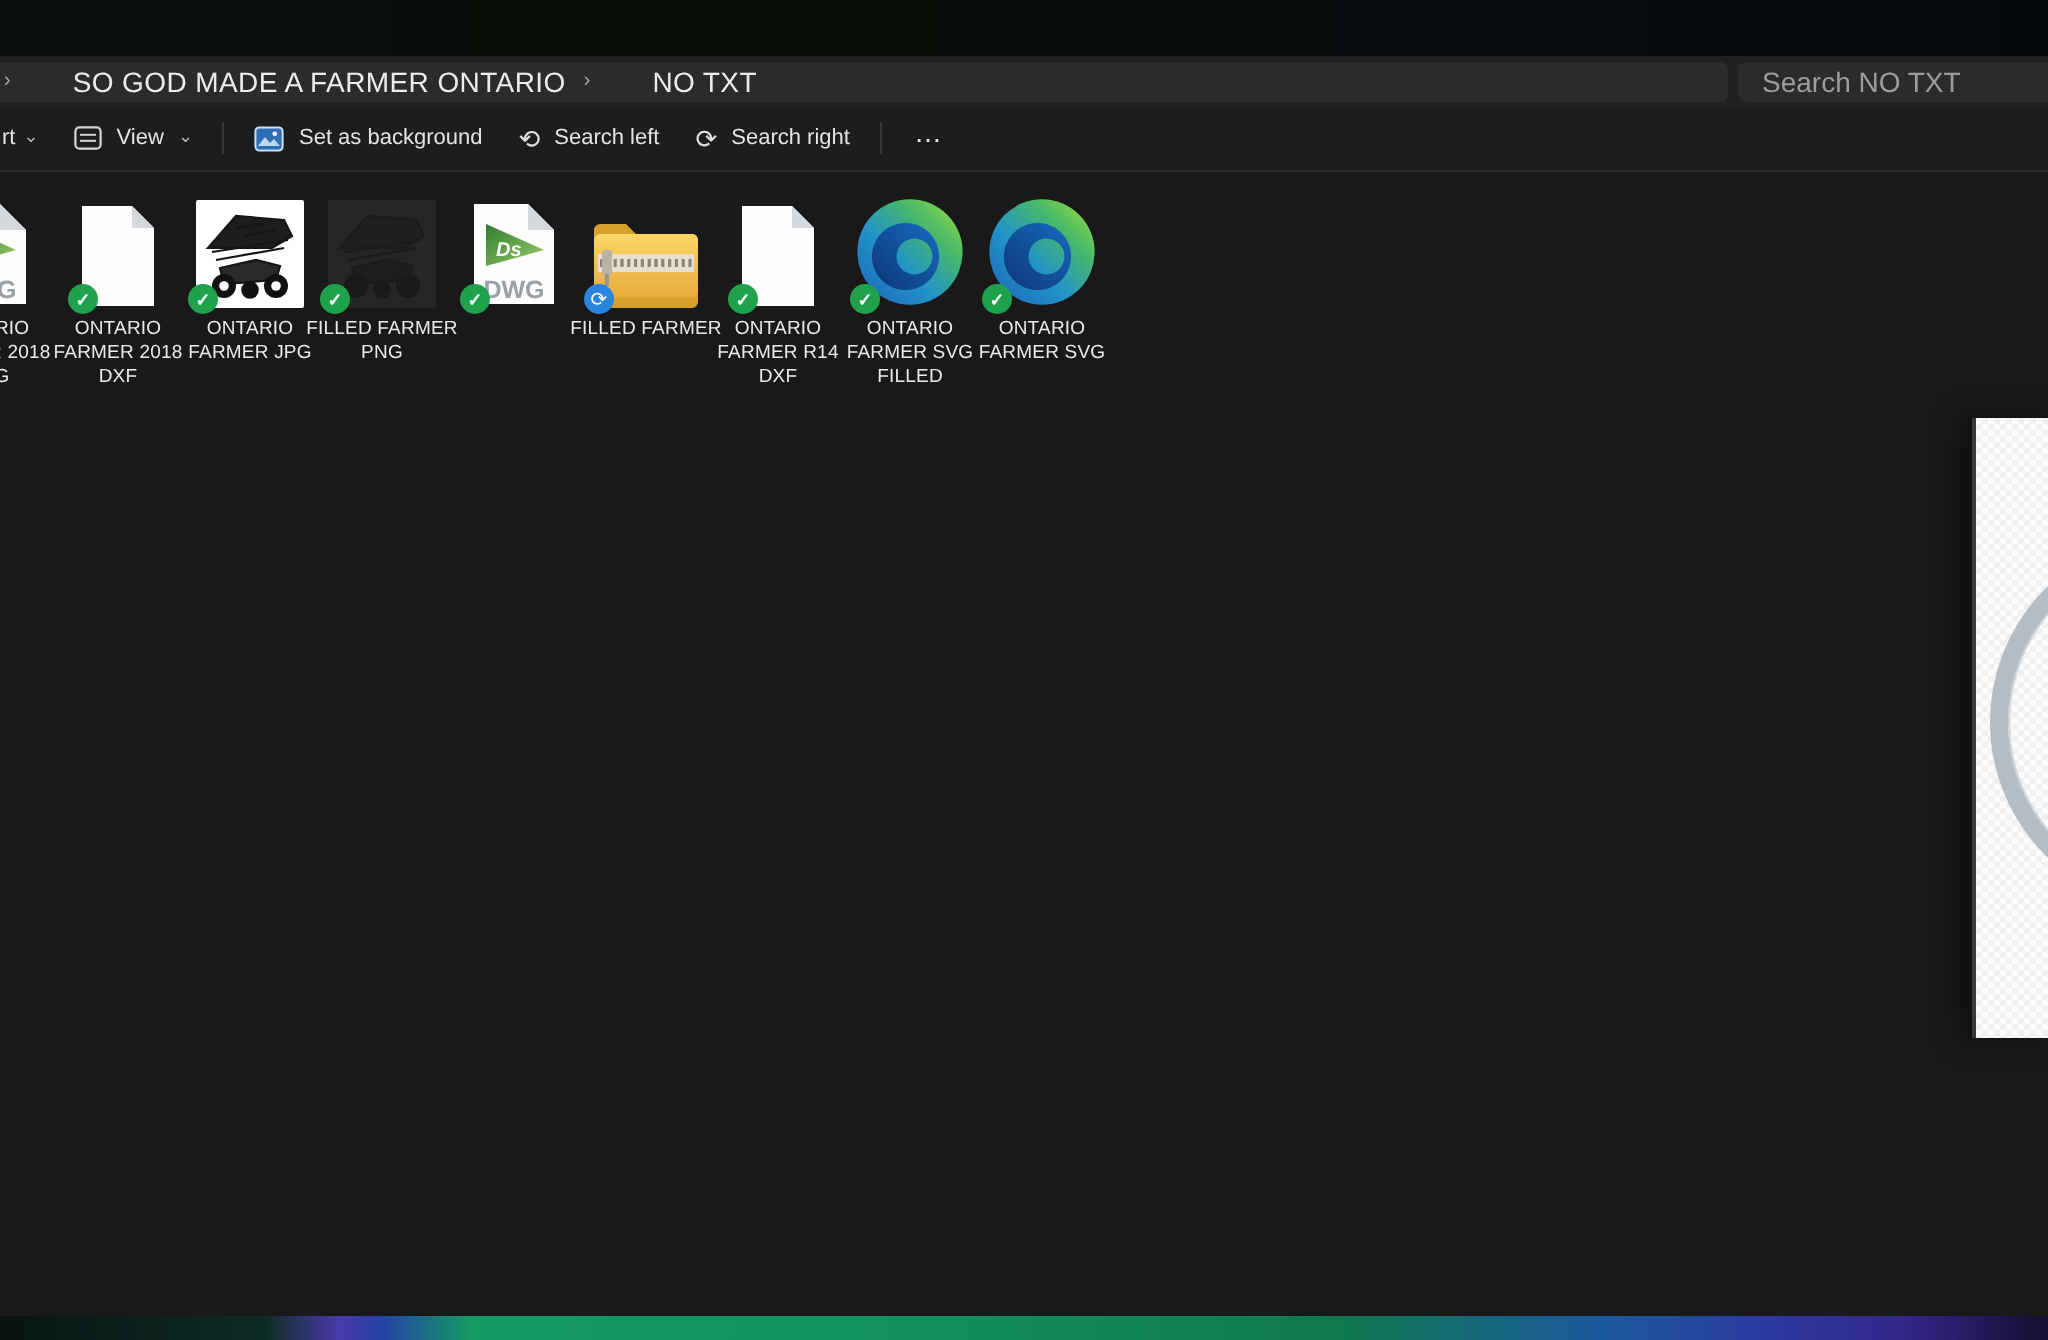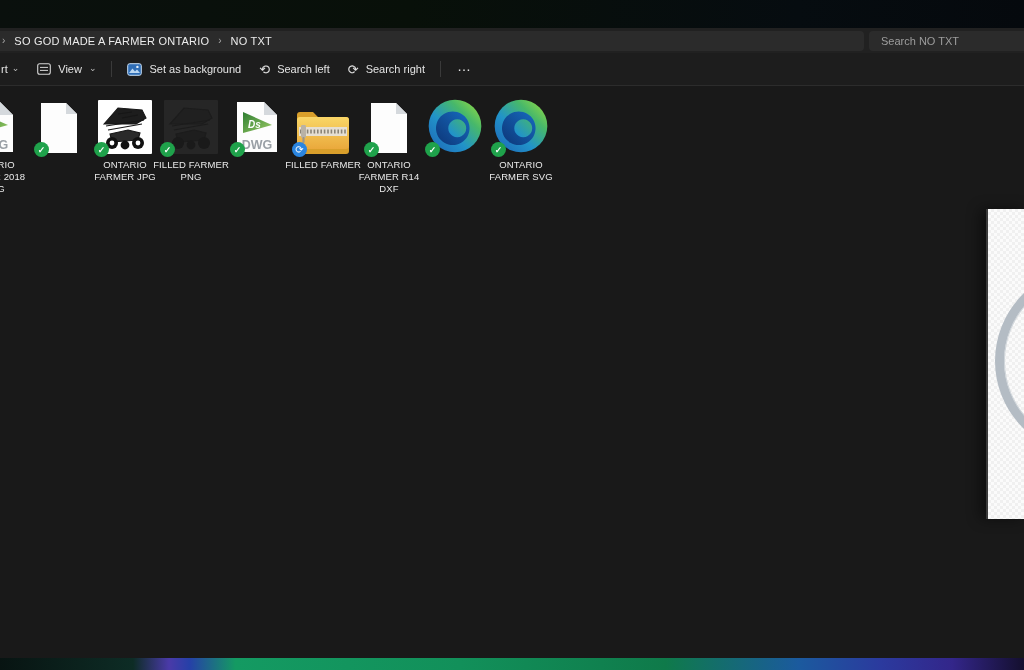--- a/index.html
+++ b/index.html
@@ -13,30 +13,30 @@
     position:absolute;top:0;left:0;right:0;height:28px;
     background:linear-gradient(90deg,#0a100d 0%,#081009 40%,#060c10 78%,#05090d 100%);
   }
   
   .address-row{position:absolute;top:28px;left:0;right:0;height:25px;background:#212121;}
   .address-bar{
     position:absolute;left:-8px;top:3px;width:872px;height:20px;
     background:#2b2b2b;border-radius:4px;display:flex;align-items:center;
     gap:9px;padding:0 10px;box-sizing:border-box;
   }
-  .crumb{font-size:11px;color:#ececec;letter-spacing:.2px;white-space:nowrap;}
+  .crumb{font-size:14px;color:#ececec;letter-spacing:.2px;white-space:nowrap;margin-left:22px;}
   .crumb-chevron{font-size:10px;color:#a8a8a8;transform:translateY(-1px);}
   .search-box{
     position:absolute;left:869px;top:3px;width:162px;height:20px;
     background:#2b2b2b;border-radius:4px;display:flex;align-items:center;
     padding:0 10px;box-sizing:border-box;
   }
   .search-box input{
     background:transparent;border:none;outline:none;width:100%;
-    font-size:11px;color:#cfcfcf;font-family:"Liberation Sans",sans-serif;
+    font-size:14px;color:#cfcfcf;font-family:"Liberation Sans",sans-serif;
   }
   .search-box input::placeholder{color:#9d9d9d;}
   
   .toolbar{
     position:absolute;top:53px;left:0;right:0;height:33px;background:#1d1d1d;
     border-bottom:1px solid #2c2c2c;display:flex;align-items:center;
     color:#e4e4e4;font-size:11px;box-sizing:border-box;
   }
   .tb-btn{display:flex;align-items:center;gap:7px;padding:5px 9px;border-radius:4px;white-space:nowrap;}
   .tb-btn.sort-partial{padding-left:1px;gap:4px;}
@@ -187,20 +187,21 @@
   </div>
 
   <div class="file file--doc">
     <div class="icon-box">
       <svg width="38" height="52" viewBox="0 0 38 52">
         <path d="M1 1 h25 l11 11 v39 h-36 z" fill="#fdfdfd"></path>
         <path d="M26 1 l11 11 h-11 z" fill="#d5d9dd"></path>
       </svg>
       <div class="badge badge-check">✓</div>
     </div>
+    <div class="label">ONTARIO FARMER 2018 DXF</div>
   </div>
 
   <div class="file file--thumb">
     <div class="icon-box">
       <div class="thumb thumb-jpg">
         <svg width="54" height="54" viewBox="0 0 54 54">
           <g stroke="#161616" fill="none" stroke-width="1.1">
             <path d="M6 24 L20 8 L44 10 L48 18 L38 24 Z" fill="#1d1d1d"></path>
             <path d="M8 26 L46 20"></path>
               <path d="M10 30 L44 24"></path>
@@ -284,20 +285,21 @@
   </div>
 
   <div class="file file--edge">
     <div class="icon-box">
       <svg width="56" height="56" viewBox="0 0 100 100">
         <circle cx="50" cy="50" r="47" fill="url(#edgeBody)"></circle>
         <path fill-rule="evenodd" fill="url(#edgeC)" d="M46 24 a30 30 0 1 0 0.02 0 Z M54 38 a16 16 0 1 1 -0.02 0 Z"></path>
       </svg>
       <div class="badge badge-check">✓</div>
     </div>
+    <div class="label">ONTARIO FARMER SVG FILLED</div>
   </div>
 
   <div class="file file--edge">
     <div class="icon-box">
       <svg width="56" height="56" viewBox="0 0 100 100">
         <circle cx="50" cy="50" r="47" fill="url(#edgeBody)"></circle>
         <path fill-rule="evenodd" fill="url(#edgeC)" d="M46 24 a30 30 0 1 0 0.02 0 Z M54 38 a16 16 0 1 1 -0.02 0 Z"></path>
       </svg>
       <div class="badge badge-check">✓</div>
     </div>

